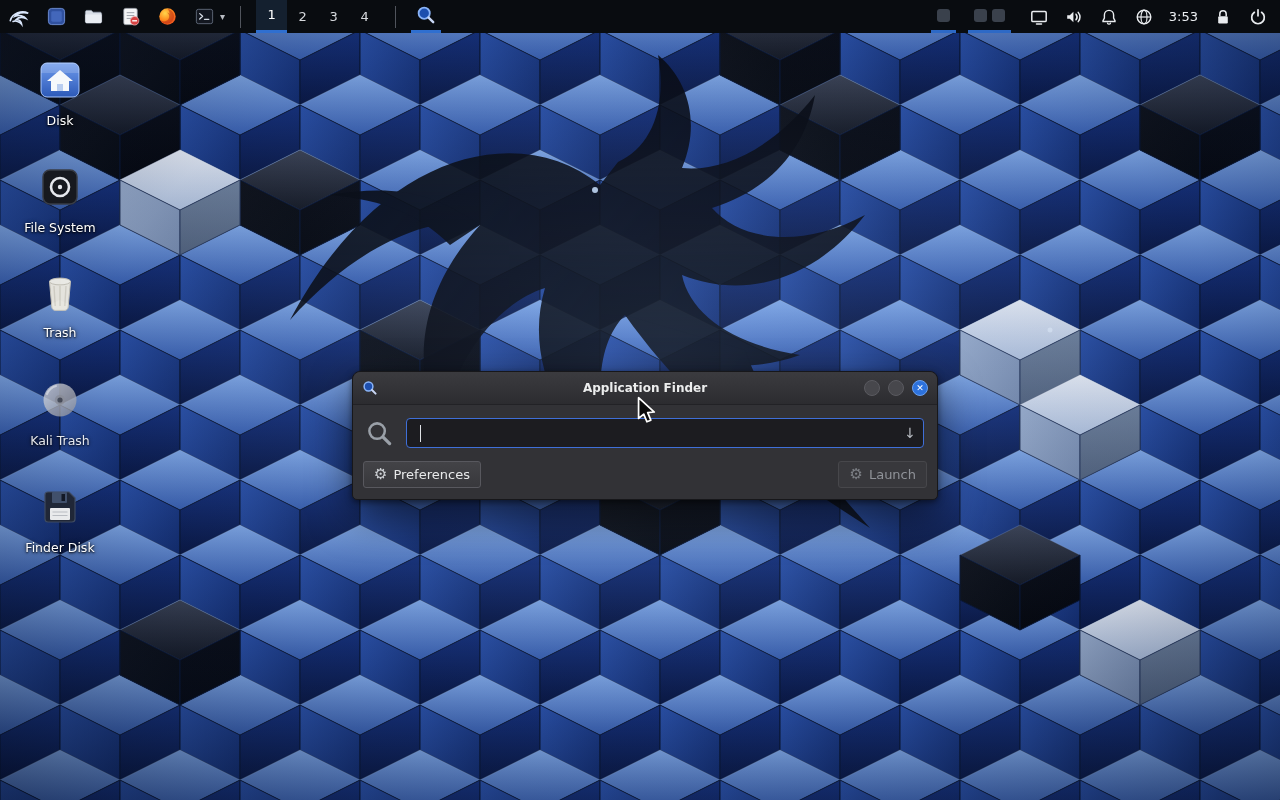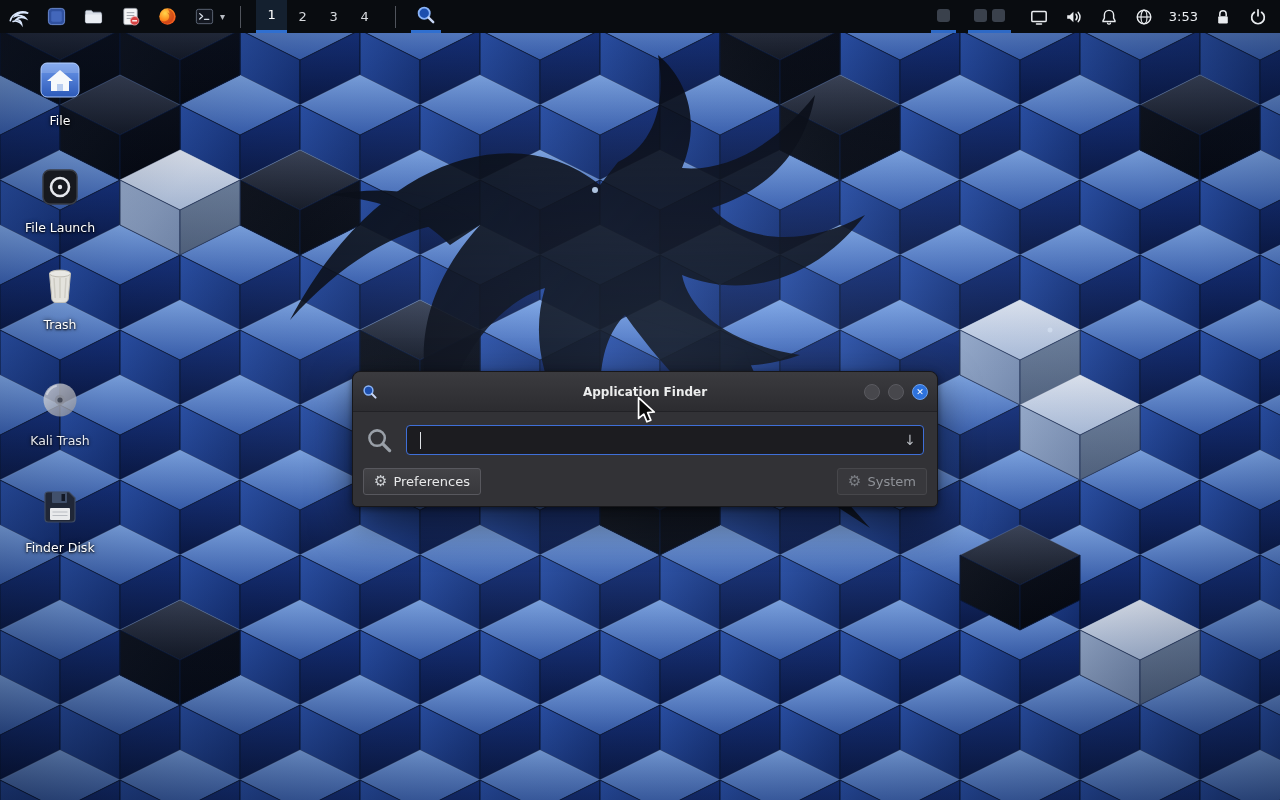--- a/index.html
+++ b/index.html
@@ -27,26 +27,26 @@
   .wbtn{height:33px;display:flex;align-items:center;justify-content:center;gap:5px;border-bottom:3px solid #2f6fd0;padding:0 6px;opacity:.95}
   .mini-ico{width:13px;height:13px;background:#3d4450;border-radius:3px;display:inline-block}
   .tray{display:flex;align-items:center;gap:15px;padding-right:12px}
   .tray svg{width:20px;height:20px;display:block}
   .clock{color:#eceff2;font-size:13px}
 
   
   .dicon{position:absolute;left:12px;width:96px;display:flex;flex-direction:column;align-items:center;gap:9px;z-index:5}
   .dicon svg{width:48px;height:48px}
   .dlabel{color:#fff;font-size:12.5px;text-shadow:0 1px 2px rgba(0,0,0,.95),0 0 4px rgba(0,0,0,.8)}
-  .di-home{top:56px}.di-fs{top:163px}.di-trash{top:260px}.di-kali{top:376px;opacity:.88}.di-floppy{top:483px}
+  .di-home{top:56px}.di-fs{top:163px}.di-trash{top:268px}.di-kali{top:376px;opacity:.88}.di-floppy{top:483px}
 
   
   .finder{position:absolute;left:352px;top:371px;width:586px;z-index:20;border-radius:8px 8px 5px 5px;background:#323236;
           border:1px solid #17171a;box-shadow:0 2px 6px rgba(0,0,0,.5),0 16px 40px rgba(0,0,0,.55)}
-  .tbar{height:40px;background:linear-gradient(#3b3b3f,#2c2c30);border-radius:8px 8px 0 0;position:relative;display:flex;align-items:center;padding:0 9px;border-bottom:1px solid #222226}
+  .tbar{height:33px;background:linear-gradient(#3b3b3f,#2c2c30);border-radius:8px 8px 0 0;position:relative;display:flex;align-items:center;padding:0 9px;border-bottom:1px solid #222226}
   .tbar-title{position:absolute;left:0;right:0;text-align:center;font-size:12px;font-weight:bold;color:#eceded;pointer-events:none}
   .tbar-ico{width:16px;height:16px;z-index:1}
   .tbtns{margin-left:auto;display:flex;gap:8px;z-index:1}
   .circ{width:16px;height:16px;border-radius:50%;background:#47474c;border:1px solid #5a5a60}
   .circ.close{background:#2d72dd;border-color:#6aa0ef;color:#fff;font-size:9px;line-height:14px;text-align:center;font-weight:bold}
   .fbody{padding:13px 10px 11px}
   .srow{display:flex;align-items:center;gap:13px;padding:0 3px}
   .srow .mag{width:27px;height:27px;flex:none}
   .entry{position:relative;flex:1;height:30px;background:#1c1c20;border:1px solid #3f6fd8;border-radius:4px}
   .entry input{position:absolute;inset:0;width:100%;background:transparent;border:0;outline:0;color:#e8e8e8;font-size:13px;padding:0 24px 0 16px;font-family:inherit}
@@ -304,30 +304,30 @@
         <linearGradient id="hblue" x1="0" y1="0" x2="0" y2="1">
           <stop offset="0" stop-color="#6f9bec"></stop>
           <stop offset="1" stop-color="#2c59b8"></stop>
         </linearGradient>
       </defs>
     <rect x="5" y="7" width="38" height="34" rx="6" fill="url(#hblue)" stroke="#a7c6ff"></rect>
     <path d="M5 13c0-3.3 2.7-6 6-6h26c3.3 0 6 2.7 6 6v4H5z" fill="#ffffff" opacity=".17"></path>
     <path d="M24 14 11 25h4v10h18V25h4z" fill="#f6f8fb"></path>
     <rect x="21" y="28" width="6" height="7" fill="#b9cdf0"></rect>
   </svg>
-  <div class="dlabel">File</div>
+  <div class="dlabel">Disk</div>
 </div>
 
 <div class="dicon di-fs">
   <svg viewBox="0 0 48 48">
     <rect x="7" y="7" width="34" height="34" rx="7" fill="#17191f" stroke="#383c46" stroke-width="1.5"></rect>
     <circle cx="24" cy="24" r="9" fill="none" stroke="#e7e9ee" stroke-width="2.6"></circle>
     <circle cx="24" cy="24" r="2.2" fill="#e7e9ee"></circle>
   </svg>
-  <div class="dlabel">File Launch</div>
+  <div class="dlabel">File System</div>
 </div>
 
 <div class="dicon di-trash">
   <svg viewBox="0 0 48 48">
     <g opacity=".95">
       <path d="M13.5 13.5 15.8 39c.15 1.9 1.7 3.4 3.6 3.4h9.2c1.9 0 3.45-1.5 3.6-3.4l2.3-25.5z" fill="#efece2" stroke="#c9c5b8"></path>
       <path d="M18 18l1.2 20M24 18v20M30 18l-1.2 20" stroke="#d8d4c8" stroke-width="1.4" fill="none"></path>
       <ellipse cx="24" cy="13.5" rx="10.5" ry="3.4" fill="#f4f2ea" stroke="#c9c5b8"></ellipse>
     </g>
   </svg>
@@ -387,21 +387,21 @@
         <span class="entry-arrow">↓</span>
       </div>
     </div>
     <div class="brow">
       <button class="btn">
         <span class="gi">⚙</span>
         <span>Preferences</span>
       </button>
       <button class="btn disabled">
         <span class="gi">⚙</span>
-        <span>System</span>
+        <span>Launch</span>
       </button>
     </div>
   </div>
 </div>
 
 <div class="cursor">
   <svg width="22" height="27" viewBox="0 0 14 17">
     <path d="M1 1v13.2l3.3-2.8 2 4.9 2.5-1-2-4.8 4.2-.4z" fill="#0a0a0a" stroke="#ffffff" stroke-width="1.1" stroke-linejoin="round"></path>
   </svg>
 </div>

